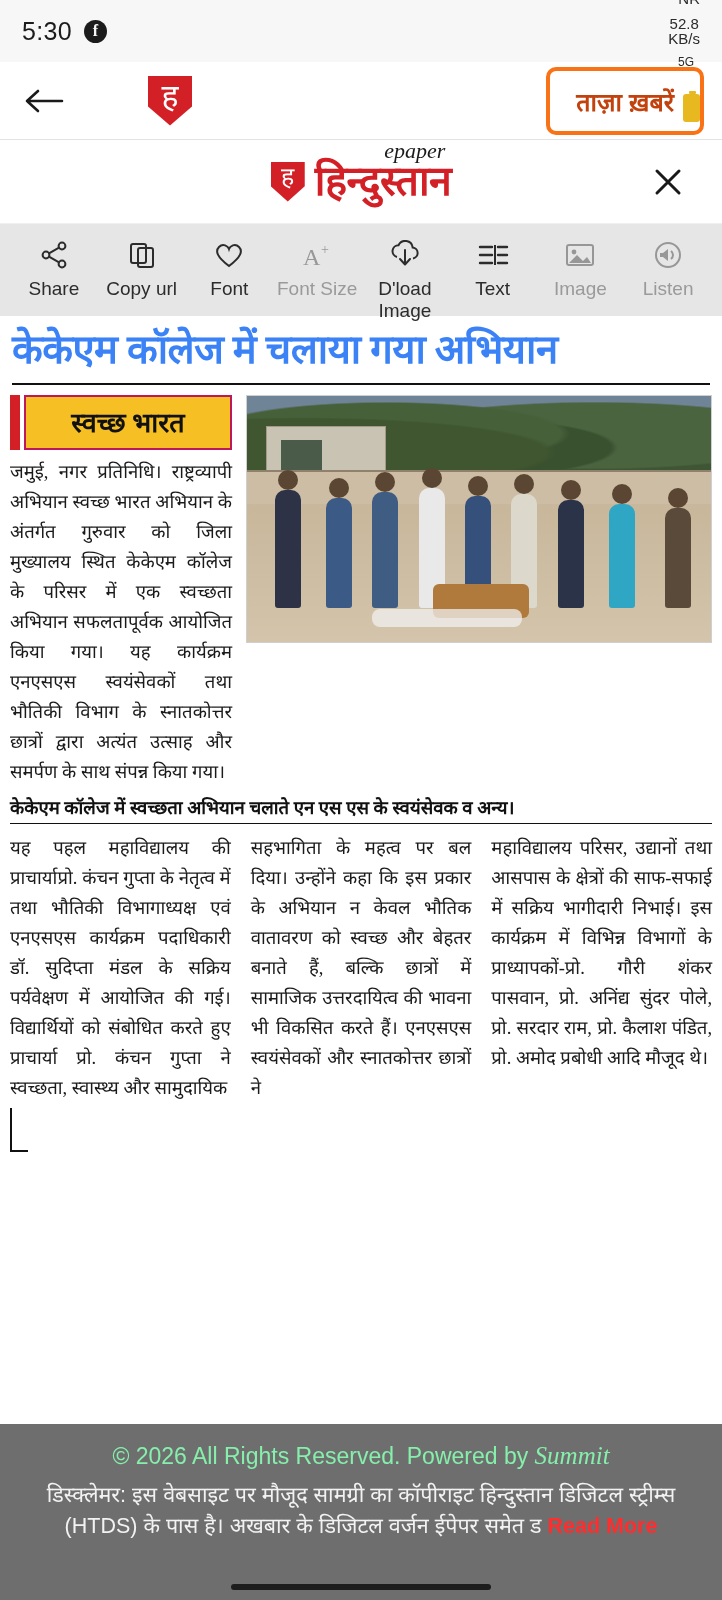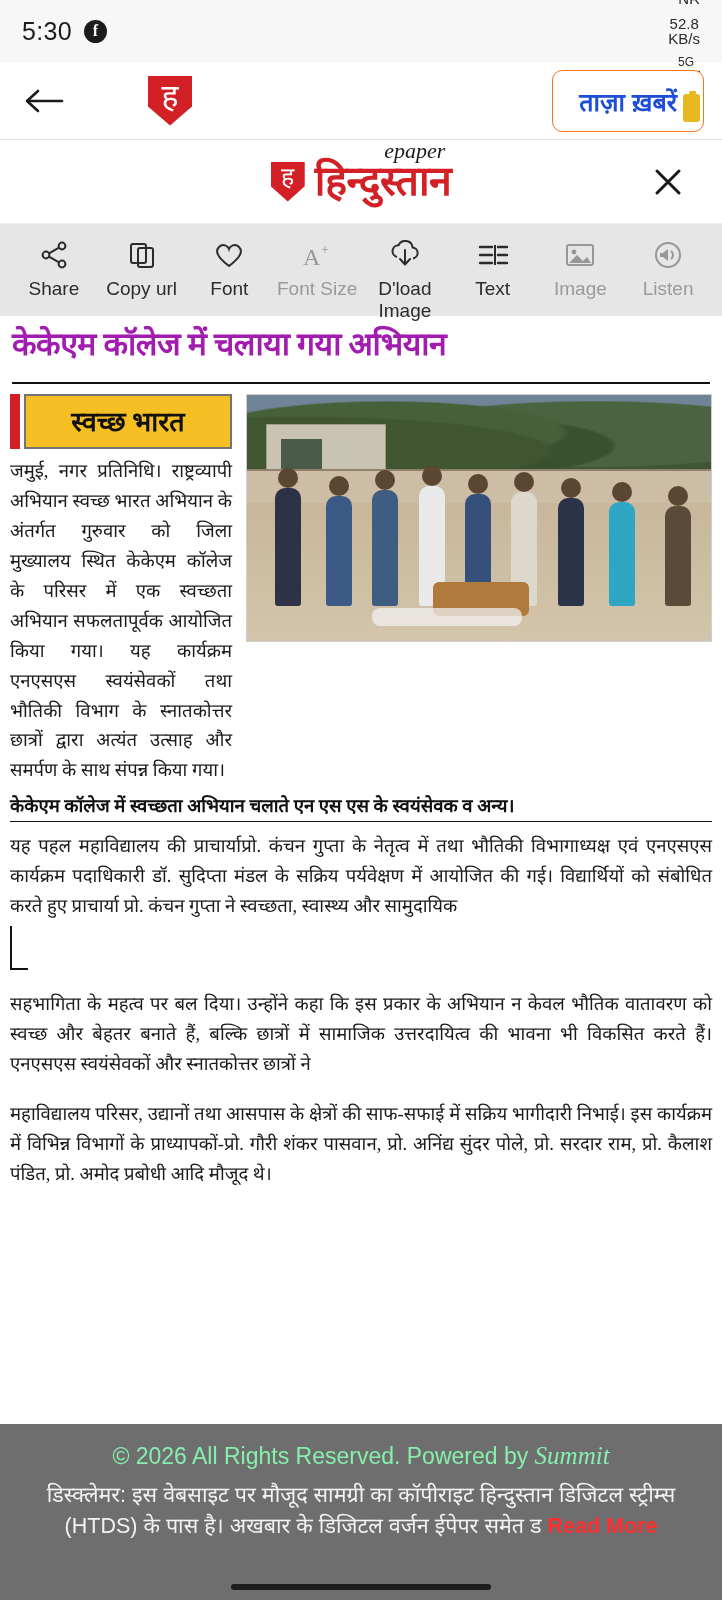--- a/index.html
+++ b/index.html
@@ -63,24 +63,24 @@
     background: #d32027;
     clip-path: polygon(0% 0%, 100% 0%, 100% 62%, 50% 100%, 0% 62%);
     display:flex; align-items:flex-start; justify-content:center;
   }
   .h-logo .shield span {
     color:#fff; font-family:"Liberation Serif", serif; font-size: 32px;
     line-height: 1.0; padding-top: 4px;
   }
   .taaza-btn {
     margin-left: auto;
-    border: 1px solid #f97316; border-radius: 10px;
+    border: 4px solid #f97316; border-radius: 10px;
     background: #fff;
     padding: 13px 26px;
-    font-size: 25px; font-weight: bold; color: #1d4ed8;
+    font-size: 25px; font-weight: bold; color: #c2410c;
     cursor: pointer;
   }
 
   
   .masthead {
     height: 84px; background: #fff;
     display: flex; align-items: center; justify-content: center;
     position: relative;
     border-bottom: 1px solid #efefef;
   }
@@ -128,36 +128,36 @@
   .tool svg { display:block; }
 
   
   .paper {
     background: #ffffff;
     padding: 6px 10px 0 10px;
   }
   .headline {
     font-family: "Liberation Serif", serif;
     font-weight: bold;
-    font-size: 32px;
+    font-size: 40px;
     line-height: 1.18;
-    color: #a21caf;
+    color: #3b82f6;
     letter-spacing: -0.5px;
-    padding: 4px 2px 18px 2px;
+    padding: 4px 2px 10px 2px;
   }
   .hr-thin { height: 2px; background: #111; margin: 0 2px 10px 2px; }
 
   .top-row { display: flex; gap: 14px; align-items: flex-start; }
   .col-left { width: 222px; }
   .badge-wrap { display:flex; align-items: stretch; gap: 4px; margin-bottom: 8px; }
   .badge-bar { width: 10px; background: #d32027; }
   .badge {
     flex: 1;
     background: #f6c024;
-    border: 2px solid #737373;
+    border: 2px solid #be185d;
     text-align: center;
     padding: 6px 4px 8px 4px;
     font-family: "Liberation Serif", serif;
     font-weight: bold; font-size: 27px; color: #111;
   }
   .body-col {
     font-family: "Liberation Serif", serif;
     font-size: 18.5px;
     line-height: 1.62;
     color: #1a1a1a;
@@ -203,21 +203,21 @@
   .caption {
     font-family: "Liberation Serif", serif;
     font-weight: bold;
     font-size: 18.5px;
     color: #111;
     padding: 8px 0 2px 0;
     line-height: 1.35;
   }
   .cap-rule { height: 1px; background: #111; margin-bottom: 8px; }
 
-  .cols3 { display: flex; gap: 20px; padding-top: 2px; flex-direction: column; }
+  .cols3 { display: flex; gap: 20px; padding-top: 2px; }
   .cols3 .c { flex: 1; }
   .left-corner { width: 18px; height: 44px; border-left: 2px solid #111; border-bottom: 2px solid #111; margin-top: 4px;}
 
   
   .footer {
     position: absolute; left: 0; right: 0; bottom: 0;
     background: #6e6e6e;
     color: #ffffff;
     padding: 18px 16px 30px 16px;
     text-align: center;

